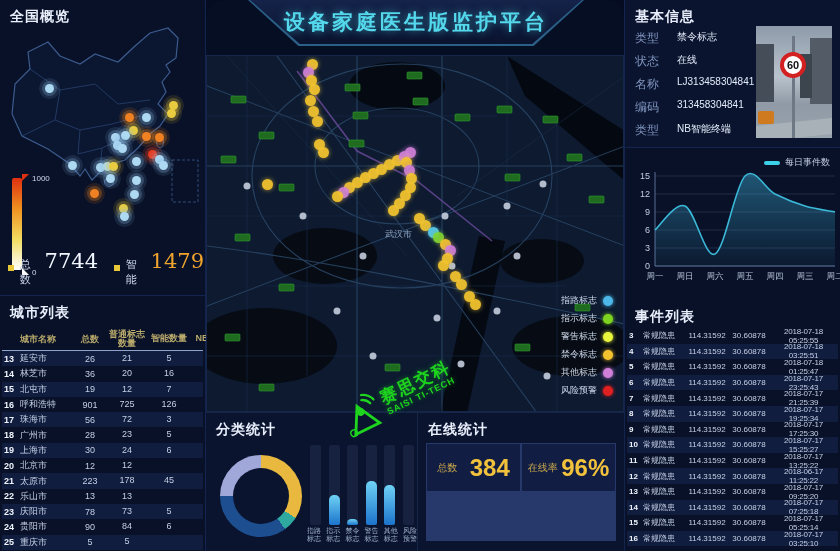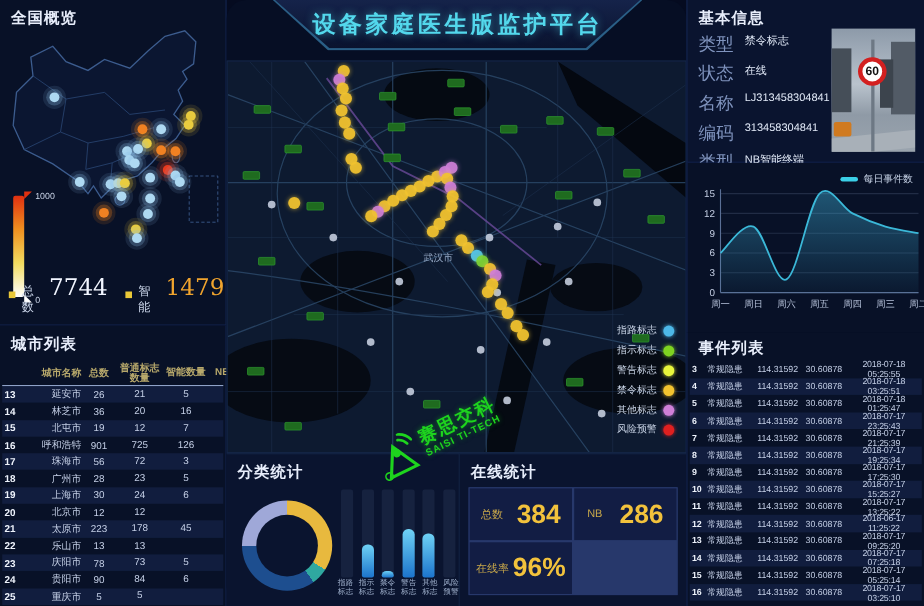--- a/index.html
+++ b/index.html
@@ -22,21 +22,21 @@
   .bullet{width:6px;height:6px;background:#e9c838;display:inline-block;margin-right:2px;align-self:center;}
   .stat .lab{font-size:11px;color:#cdd8ec;}
   .stat .val{font-size:21px;font-family:"DejaVu Serif","Liberation Serif",serif;}
   .val.white{color:#f2f6ff;} .val.orange{color:#f0a42e;}
   #citylist{left:0;top:296px;width:206px;height:255px;border-right:1px solid #132450;background:#081127;}
   .tbl{position:absolute;left:2px;right:2px;font-size:9px;color:#c4cfe6;}
   .trow{display:flex;align-items:center;}
   .trow.head{color:#b7a86b;font-weight:bold;border-bottom:1px solid #8fa2c8;}
   .trow:not(.head):nth-child(even){background:rgba(28,45,92,.45);}
   .c-idx{width:16px;font-weight:bold;color:#eef3fc;text-align:left;padding-left:2px;flex:none;}
-  .c-name{width:54px;text-align:right;flex:none;}
+  .c-name{width:54px;text-align:left;flex:none;}
   .c-num{width:32px;text-align:center;flex:none;}
   .c-wrap{width:42px;text-align:center;flex:none;line-height:1.05;}
   #citylist .trow{height:15.3px;} #citylist .trow.head{height:22px;}
   
   #centercol{position:absolute;left:206px;top:0;width:418px;height:551px;background:#060e24;border-radius:18px;}
   #banner-back{position:absolute;left:42px;top:0;width:336px;height:46px;background:#2a5f86;clip-path:polygon(0 0,100% 0,85% 100%,15% 100%);}
   #banner{position:absolute;left:44px;top:0;width:332px;height:44px;background:linear-gradient(180deg,#15234a,#0a132e);clip-path:polygon(0 0,100% 0,85% 100%,15% 100%);display:flex;align-items:center;justify-content:center;}
   #banner h1{margin:0;font-size:21px;color:#53d8ec;letter-spacing:3px;font-weight:bold;text-shadow:0 0 8px rgba(80,220,240,.55);}
   #citymap{position:absolute;left:0;top:55px;width:418px;height:357px;background:#0d1a30;border:1px solid #152648;box-sizing:border-box;overflow:hidden;}
   .mdot{position:absolute;border-radius:50%;width:11px;height:11px;opacity:.95;}
@@ -65,21 +65,21 @@
   .ocard .oval{font-size:24px;font-weight:bold;color:#f2c23c;}
   
   #watermark{position:absolute;left:338px;top:378px;transform:rotate(-26deg);display:flex;align-items:center;gap:6px;z-index:60;color:#1ed41e;text-shadow:0 0 5px rgba(30,220,40,.5);}
   #wm-text{display:flex;flex-direction:column;line-height:1;}
   #wm-cn{font-size:17px;font-weight:bold;letter-spacing:2px;}
   #wm-en{font-size:9px;font-weight:bold;letter-spacing:1px;margin-top:2px;}
   
   #basicinfo{left:624px;top:0;width:216px;height:148px;border-left:1px solid #132450;border-bottom:1px solid #132450;}
   #bi-fields{position:absolute;left:10px;top:30px;width:118px;}
   .bif{display:flex;margin-bottom:6px;}
-  .bif .fl{width:42px;font-size:16px;color:#7f93bd;flex:none;}
+  .bif .fl{width:42px;font-size:12px;color:#7f93bd;flex:none;}
   .bif .fv{font-size:10px;color:#e2eaf8;}
   #photo{position:absolute;right:8px;top:26px;width:76px;height:112px;background:linear-gradient(180deg,#8d9aa9 0%,#b9c3cd 45%,#8f9aa6 70%,#9aa4ae 100%);overflow:hidden;}
   .bld{position:absolute;background:#454e58;}
   #pole{position:absolute;left:36px;top:10px;width:3px;height:102px;background:#6d7884;}
   #sign60{position:absolute;left:24px;top:26px;width:26px;height:26px;border-radius:50%;background:#fff;border:4px solid #d32020;box-sizing:border-box;display:flex;align-items:center;justify-content:center;font-size:11px;font-weight:bold;color:#111;}
   #truck{position:absolute;left:2px;bottom:14px;width:16px;height:13px;background:#d07a20;border-radius:2px;}
   #road{position:absolute;left:0;bottom:0;width:100%;height:16px;background:#a8b0b8;transform:skewY(-6deg);}
   #dailychart{left:624px;top:148px;width:216px;height:154px;border-left:1px solid #132450;background:#081127;}
   #dc-legend{position:absolute;right:10px;top:8px;display:flex;align-items:center;gap:5px;justify-content:center;}
   #dc-legend .seg{width:16px;height:4px;border-radius:2px;background:#3bd0e8;}
@@ -440,24 +440,20 @@
     </section>
 
     <section id="onlinestats">
       <div class="ptitle">在线统计</div>
       <div id="ocards">
           <div class="ocard">
             <span class="olab">总数</span>
             <span class="oval">384</span>
           </div>
           <div class="ocard">
-            <span class="olab">NB</span>
-            <span class="oval">286</span>
-          </div>
-          <div class="ocard">
             <span class="olab">在线率</span>
             <span class="oval">96%</span>
           </div>
         </div>
     </section>
   </div>
 
   <div id="watermark">
     <svg width="38" height="38" viewBox="0 0 40 40">
       <path d="M6,36 L20,10 L34,36 Z" fill="none" stroke="#1ed41e" stroke-width="3"></path>

